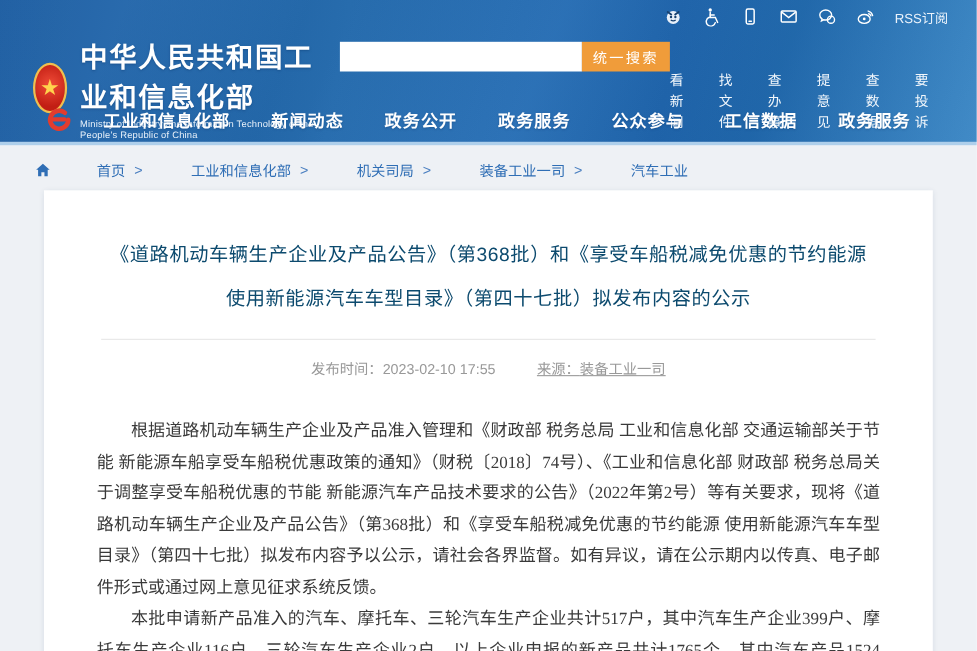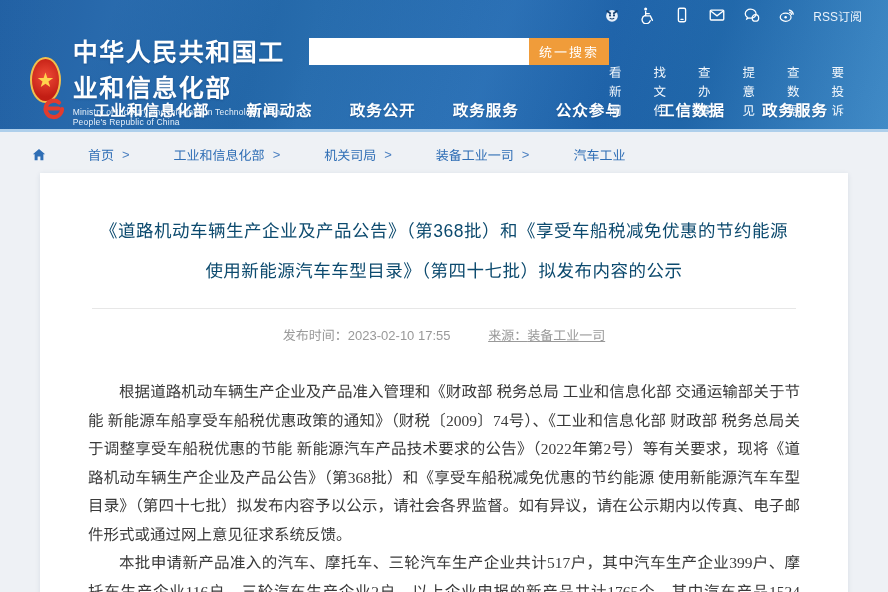--- a/index.html
+++ b/index.html
@@ -183,17 +183,17 @@
 </div>
 
 <div class="card">
   <h1 class="article-title">《道路机动车辆生产企业及产品公告》（第368批）和《享受车船税减免优惠的节约能源 使用新能源汽车车型目录》（第四十七批）拟发布内容的公示</h1>
   <hr class="title-divider">
   <div class="article-meta">
     <span>发布时间：</span><span>2023-02-10 17:55</span>
     <span class="src"><span>来源：</span><span>装备工业一司</span></span>
   </div>
   <div class="article-body">
-    <p>根据道路机动车辆生产企业及产品准入管理和《财政部 税务总局 工业和信息化部 交通运输部关于节能 新能源车船享受车船税优惠政策的通知》（财税〔2009〕74号）、《工业和信息化部 财政部 税务总局关于调整享受车船税优惠的节能 新能源汽车产品技术要求的公告》（2022年第2号）等有关要求，现将《道路机动车辆生产企业及产品公告》（第368批）和《享受车船税减免优惠的节约能源 使用新能源汽车车型目录》（第四十七批）拟发布内容予以公示，请社会各界监督。如有异议，请在公示期内以传真、电子邮件形式或通过网上意见征求系统反馈。</p>
+    <p>根据道路机动车辆生产企业及产品准入管理和《财政部 税务总局 工业和信息化部 交通运输部关于节能 新能源车船享受车船税优惠政策的通知》（财税〔2018〕74号）、《工业和信息化部 财政部 税务总局关于调整享受车船税优惠的节能 新能源汽车产品技术要求的公告》（2022年第2号）等有关要求，现将《道路机动车辆生产企业及产品公告》（第368批）和《享受车船税减免优惠的节约能源 使用新能源汽车车型目录》（第四十七批）拟发布内容予以公示，请社会各界监督。如有异议，请在公示期内以传真、电子邮件形式或通过网上意见征求系统反馈。</p>
     <p>本批申请新产品准入的汽车、摩托车、三轮汽车生产企业共计517户，其中汽车生产企业399户、摩托车生产企业116户、三轮汽车生产企业2户。以上企业申报的新产品共计1765个，其中汽车产品1524个、摩托车产品237个、三轮汽车产品4个。申报新能源汽车产品的共有106户企业的223个型号，其中纯电动产品共81户企业178个型号、插电式混合动力产品共13户企业31个型号、燃料电池产品共12户企业14个型号。</p>
 
   </div>
 </div>
 
 </body></html>

